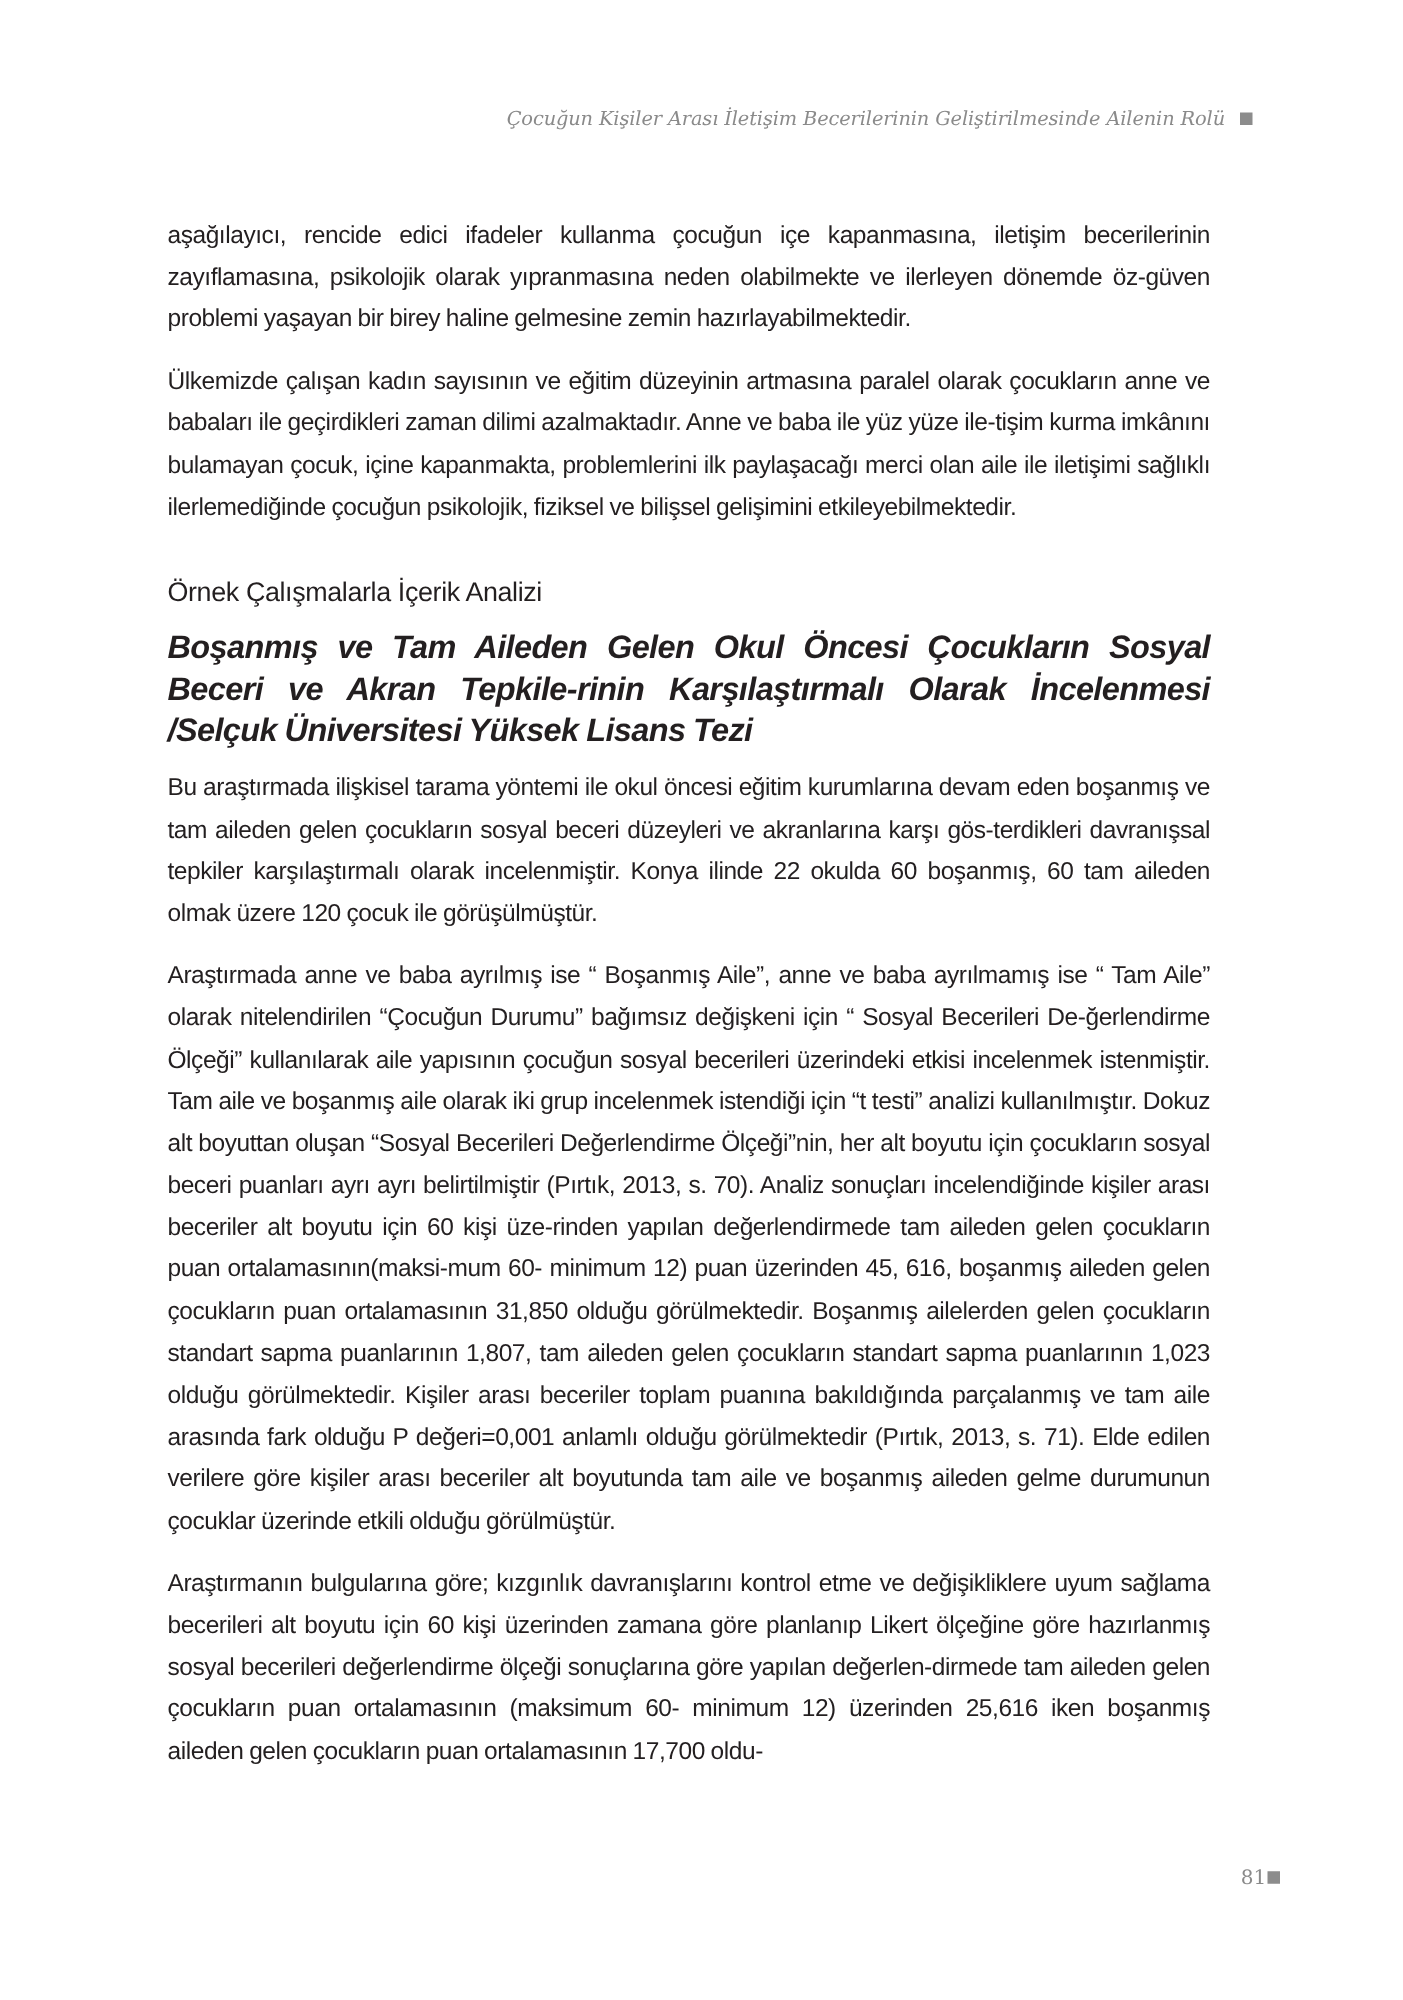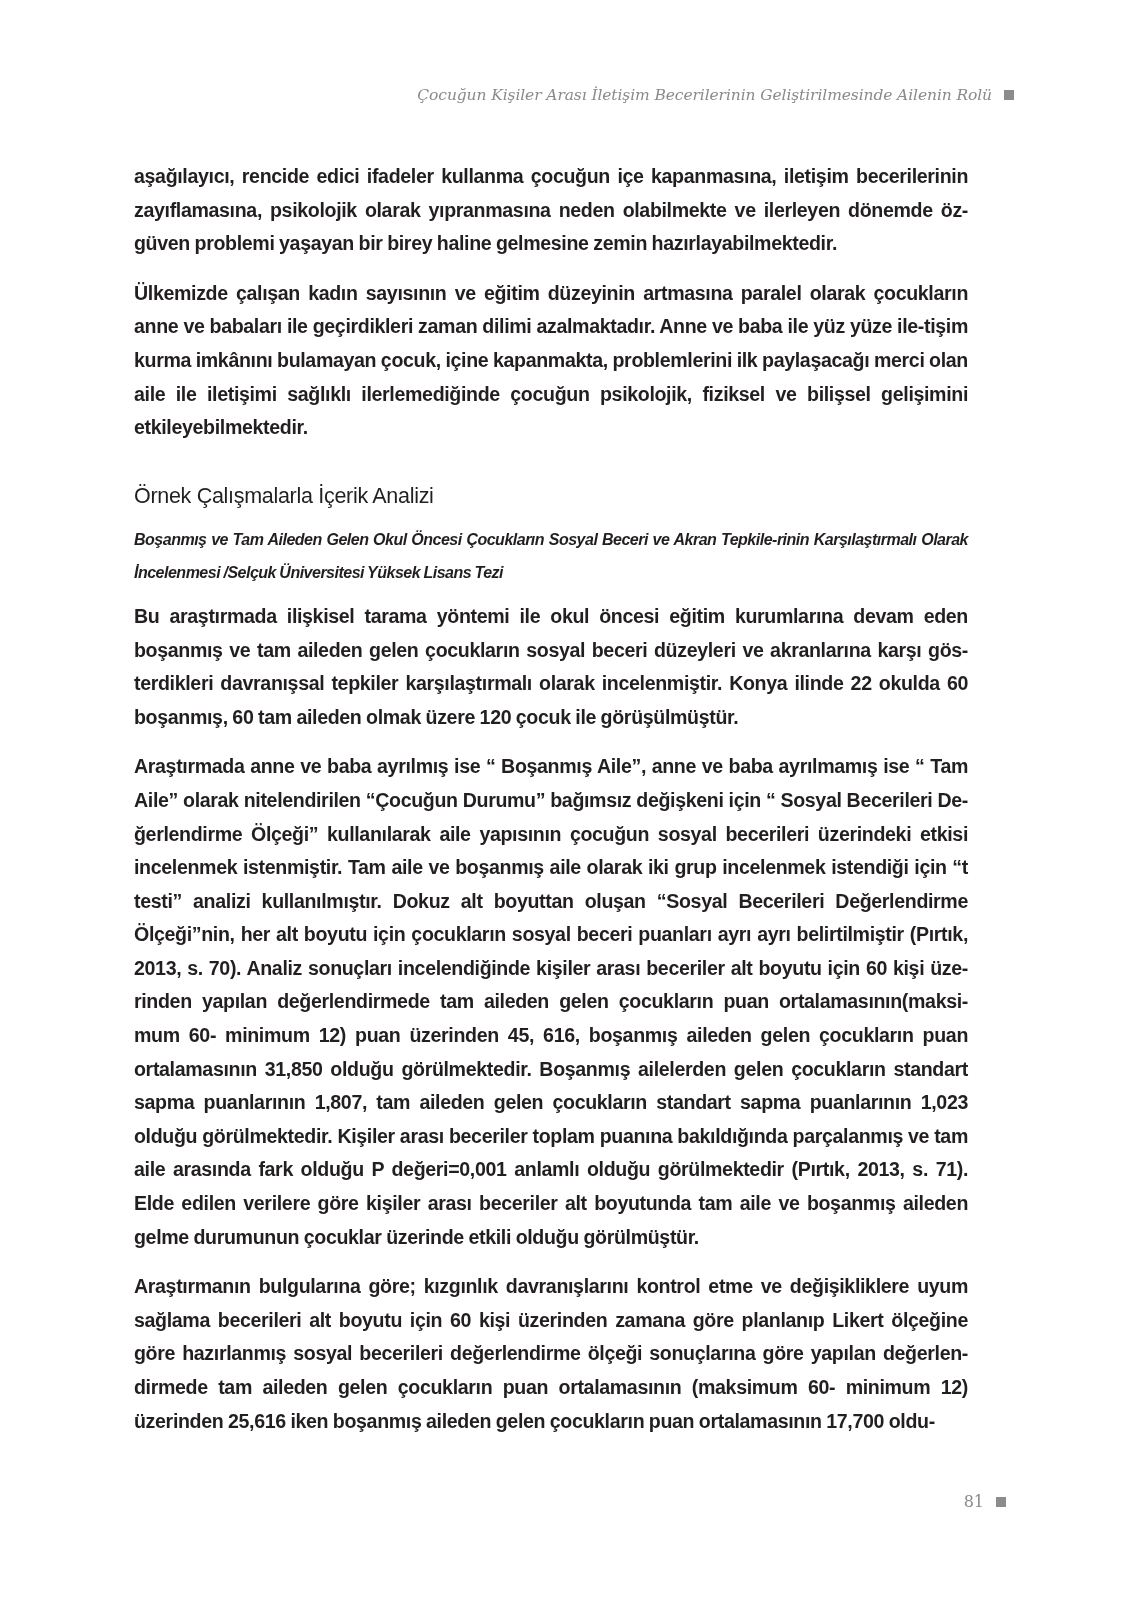--- a/index.html
+++ b/index.html
@@ -11,21 +11,21 @@
       width: 1122px;
       height: 1600px;
       position: relative;
       overflow: hidden;
       font-family: "Liberation Sans", "DejaVu Sans", sans-serif;
       color: #231f20;
     }
     .running-header {
       position: absolute;
       top: 86px;
-      right: 108px;
+      right: 120px;
       display: flex;
       align-items: center;
       gap: 12px;
       font-family: "DejaVu Serif", "Liberation Serif", serif;
       font-style: italic;
       font-size: 15.5px;
       color: #8a8a8a;
       letter-spacing: -0.1px;
       justify-content: space-between;
     }
@@ -35,52 +35,51 @@
       height: 10px;
       background: #8c8c8c;
     }
     .content {
       position: absolute;
       top: 160px;
       left: 134px;
       width: 834px;
     }
     .para {
-      margin: 0 0 16px 0;
+      margin: 12px 0 16px 0;
       font-size: 19.6px;
       line-height: 33.6px;
       text-align: justify;
       letter-spacing: -0.35px;
       word-spacing: -0.5px;
-      font-weight: bold;
     }
     .section-title {
       margin: 34px 0 10px 0;
       font-size: 21.5px;
       font-weight: normal;
       line-height: 34px;
       letter-spacing: -0.3px;
     }
     .subsection-title {
       margin: 0 0 10px 0;
-      font-size: 16px;
+      font-size: 26px;
       font-weight: bold;
       font-style: italic;
       line-height: 33.6px;
       text-align: justify;
       letter-spacing: -0.5px;
       word-spacing: -0.6px;
     }
     .page-footer {
       position: absolute;
       top: 1492px;
-      right: 116px;
+      right: 98px;
       display: flex;
       align-items: center;
-      gap: 12px;
+      gap: 1px;
       font-family: "DejaVu Serif", "Liberation Serif", serif;
       font-size: 16px;
       color: #8a8a8a;
     }
   </style>
 </head>
 <body>
 
 <div class="running-header">
   <span>Çocuğun Kişiler Arası İletişim Becerilerinin Geliştirilmesinde Ailenin Rolü</span>

